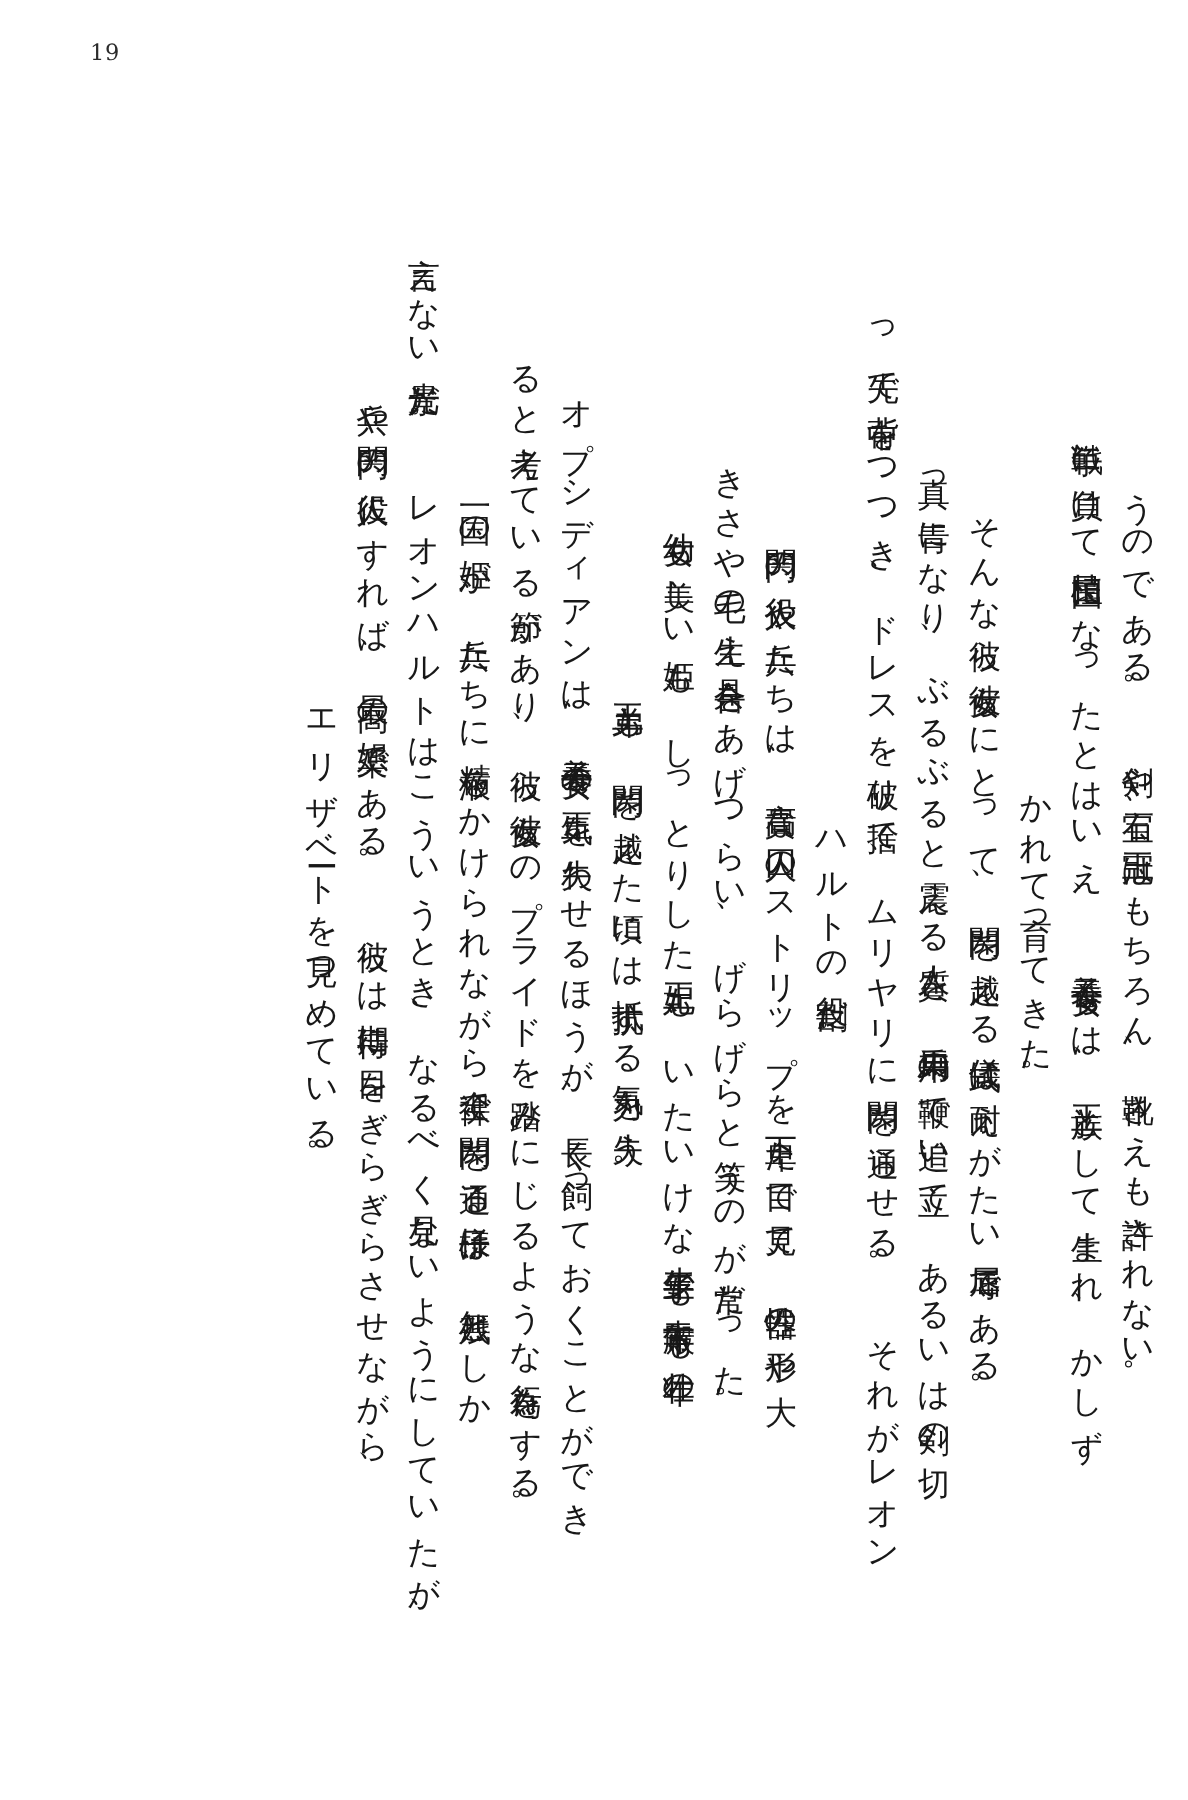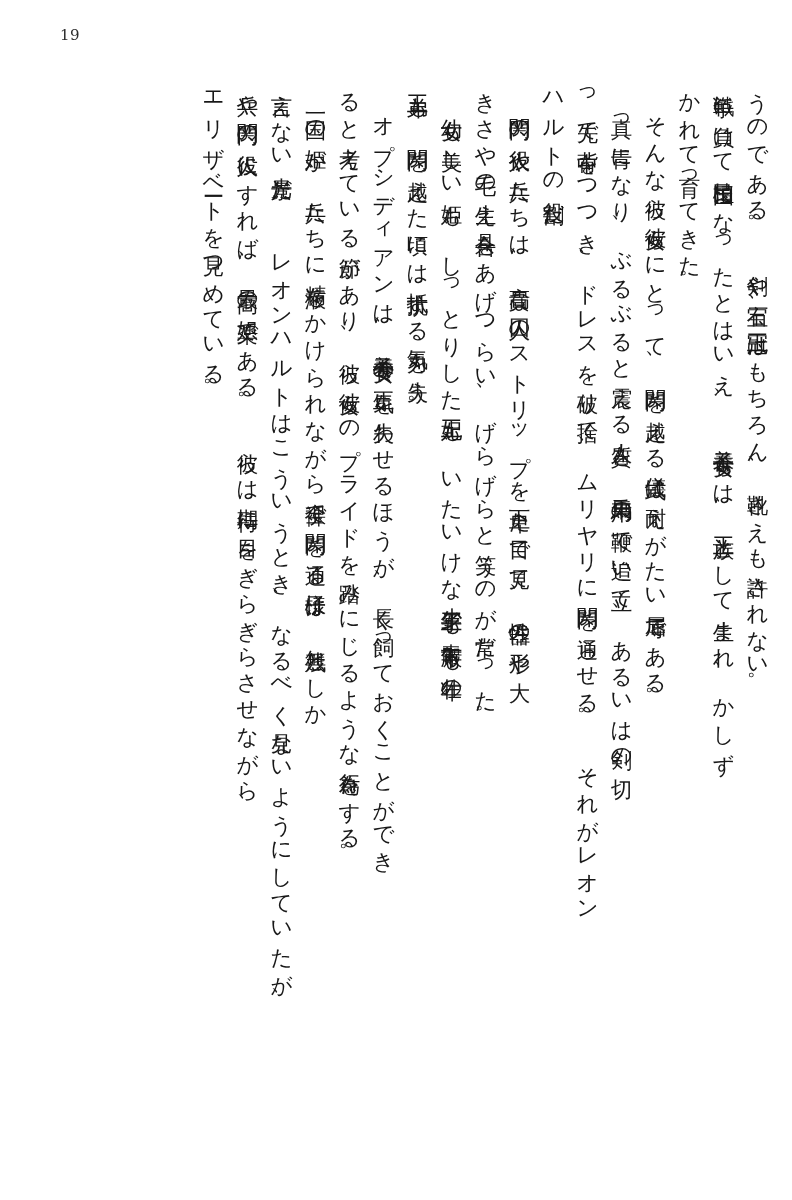--- a/index.html
+++ b/index.html
@@ -8,20 +8,21 @@
     background: #ffffff;
   }
   .page {
     position: relative;
     width: 792px;
     height: 1200px;
     background: #ffffff;
     overflow: hidden;
     font-family: "DejaVu Serif", "Liberation Serif", serif;
     color: #1a1a1a;
+    text-align: center;
   }
   .page-number {
     position: absolute;
     top: 26px;
     left: 60px;
     font-size: 15px;
     color: #2b2b2b;
     letter-spacing: 0.5px;
   }
   .text-block {

